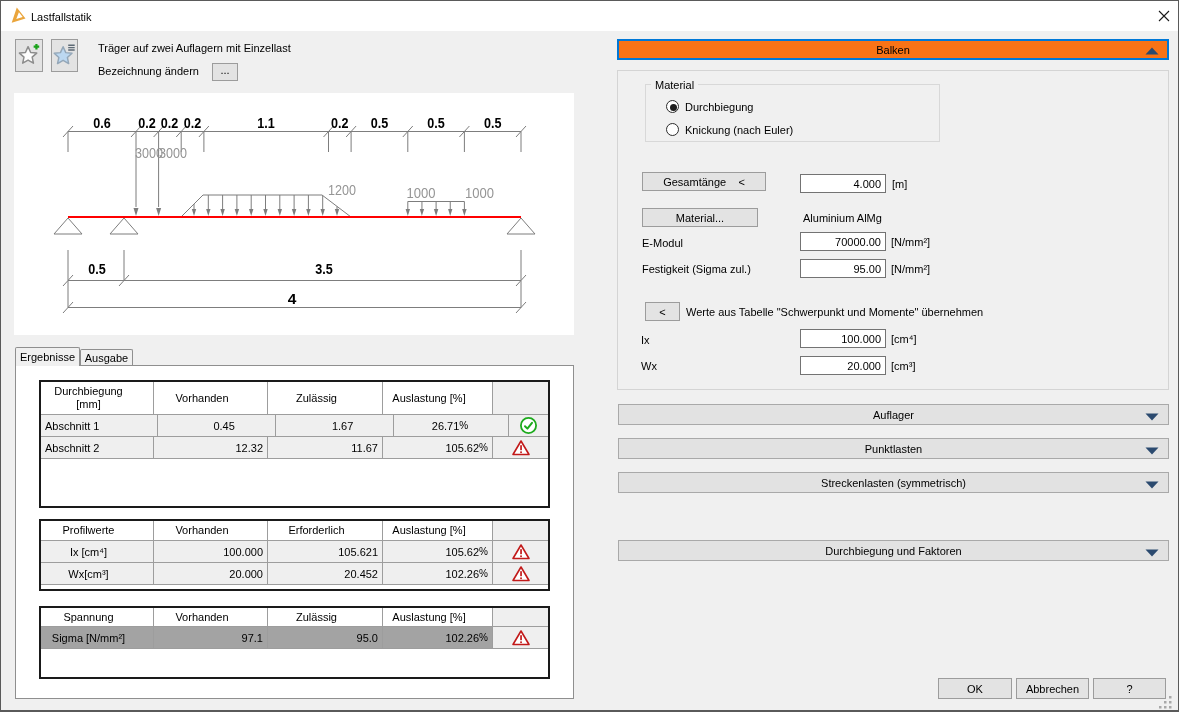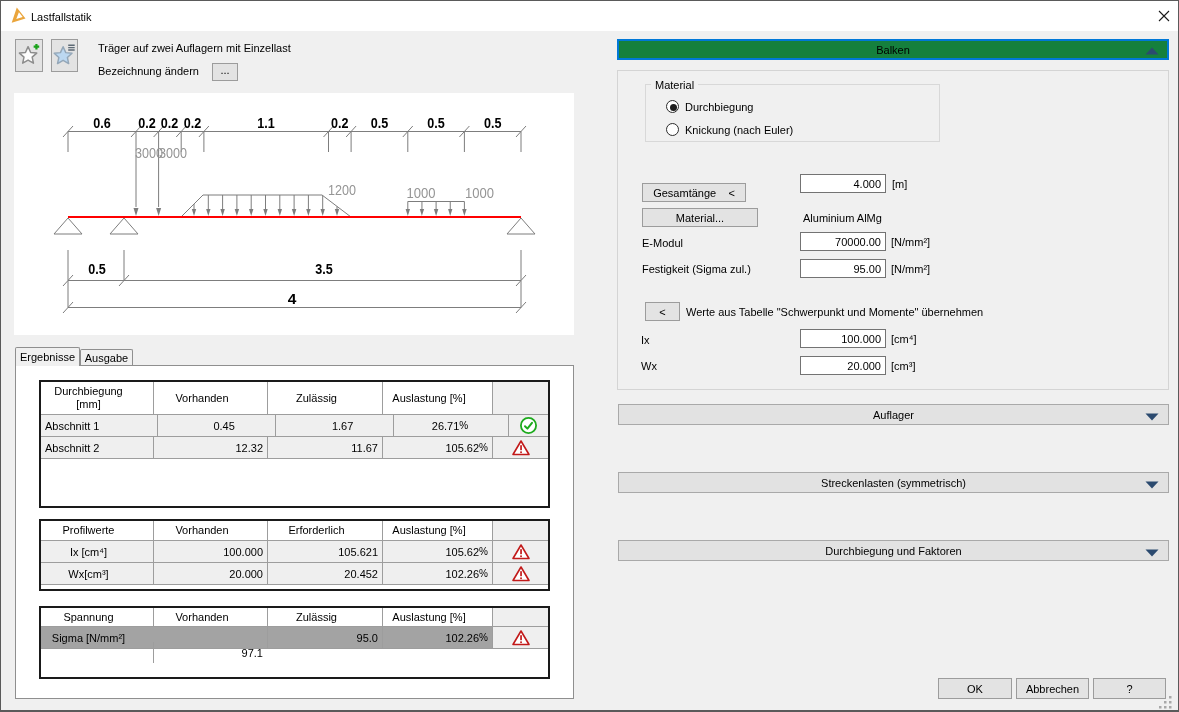--- a/index.html
+++ b/index.html
@@ -234,50 +234,50 @@
 <div class="tbl" style="left:38px;top:605px;height:73px;">
         <div class="tr" style="height:19px;background:#fff;border-bottom:1px solid #9d9d9d;">
           <div class="c hc" style="width:112px;">Spannung</div>
           <div class="c hc" style="width:114px;border-left:1px solid #9d9d9d;">Vorhanden</div>
           <div class="c hc" style="width:115px;border-left:1px solid #9d9d9d;">Zulässig</div>
           <div class="c hc" style="width:110px;border-left:1px solid #9d9d9d;">Auslastung [%]</div>
           <div class="c hc ic" style="width:56px;border-left:1px solid #9d9d9d;"></div>
         </div>
         <div class="tr" style="height:22px;background:#a3a3a3;border-bottom:1px solid #9d9d9d;">
           <div class="c dc" style="width:112px;">Sigma [N/mm²]</div>
-          <div class="c dr" style="width:114px;border-left:1px solid #9d9d9d;margin-top:15px;">97.1</div>
+          <div class="c dr" style="width:114px;border-left:1px solid #9d9d9d;">97.1</div>
           <div class="c dr" style="width:115px;border-left:1px solid #9d9d9d;">95.0</div>
           <div class="c dr" style="width:110px;border-left:1px solid #9d9d9d;">102.26<span class="pc">%</span></div>
           <div class="c dc ic" style="width:56px;border-left:1px solid #9d9d9d;">
             <svg width="20" height="18" viewBox="0 0 20 18">
               <path d="M10 2 L18 15.5 H2 Z" fill="#fff" stroke="#c21a1a" stroke-width="1.6" stroke-linejoin="round"></path>
               <rect x="9.2" y="6.2" width="1.7" height="5" fill="#c21a1a"></rect>
               <rect x="9.2" y="12.4" width="1.7" height="1.7" fill="#c21a1a"></rect>
             </svg>
           </div>
         </div>
         <div class="tr" style="height:28px;background:#fff"></div>
       </div>
 </div>
 
-<div class="abs" style="left:616px;top:38px;width:552px;height:21px;background:#15803d;border:2px solid #0078d7;box-sizing:border-box;display:flex;align-items:center;justify-content:center">Balken<span style="position:absolute;right:8px;top:4px"><svg width="14" height="8" viewBox="0 0 14 8">
+<div class="abs" style="left:616px;top:38px;width:552px;height:21px;background:#f97316;border:2px solid #0078d7;box-sizing:border-box;display:flex;align-items:center;justify-content:center">Balken<span style="position:absolute;right:8px;top:4px"><svg width="14" height="8" viewBox="0 0 14 8">
           <path d="M7 0.5 L13.5 7.5 H0.5 Z" fill="#2b4a6f"></path>
         </svg></span></div>
 <div class="abs" style="left:616px;top:69px;width:552px;height:320px;border:1px solid #d4d4d4;box-sizing:border-box"></div>
 
 <div class="abs" style="left:644px;top:83px;width:295px;height:58px;border:1px solid #d8d8d8;box-sizing:border-box"></div>
 <div class="abs" style="left:650px;top:77px;background:#f0f0f0;padding:0 4px;height:13px;display:flex;align-items:center">Material</div>
 <div style="position:absolute;left:665.0px;top:99.0px;width:13px;height:13px;border-radius:50%;background:#fff;border:1px solid #2c2c2c;box-sizing:border-box">
       <div style="position:absolute;left:3px;top:3px;width:7px;height:7px;border-radius:50%;background:#1d1d1d"></div>
     </div>
 <div style="position:absolute;left:665.0px;top:122.0px;width:13px;height:13px;border-radius:50%;background:#fff;border:1px solid #2c2c2c;box-sizing:border-box"></div>
 <div class="lab" style="left:684px;top:99px;height:13px">Durchbiegung</div>
 <div class="lab" style="left:684px;top:122px;height:13px">Knickung (nach Euler)</div>
 
-<div class="btn" style="left:641px;top:182px;width:104px;height:19px">Gesamtänge&nbsp;&nbsp;&nbsp; &lt;</div>
+<div class="btn" style="left:641px;top:171px;width:124px;height:19px">Gesamtänge&nbsp;&nbsp;&nbsp; &lt;</div>
 <div class="inp" style="left:799px;top:173px;width:86px;height:19px">4.000</div>
 <div class="lab" style="left:891px;top:173px;height:19px">[m]</div>
 
 <div class="btn" style="left:641px;top:207px;width:116px;height:19px">Material...</div>
 <div class="lab" style="left:802px;top:207px;height:19px">Aluminium AlMg</div>
 
 <div class="lab" style="left:641px;top:234px;height:16px">E-Modul</div>
 <div class="inp" style="left:799px;top:231px;width:86px;height:19px">70000.00</div>
 <div class="lab" style="left:890px;top:231px;height:19px">[N/mm²]</div>
 
@@ -290,20 +290,23 @@
 
 <div class="lab" style="left:640px;top:331px;height:16px">Ix</div>
 <div class="inp" style="left:799px;top:328px;width:86px;height:19px">100.000</div>
 <div class="lab" style="left:890px;top:328px;height:19px">[cm⁴]</div>
 
 <div class="lab" style="left:640px;top:357px;height:16px">Wx</div>
 <div class="inp" style="left:799px;top:355px;width:86px;height:19px">20.000</div>
 <div class="lab" style="left:890px;top:355px;height:19px">[cm³]</div>
 
 <div class="acc" style="top:403px;">Auflager<span style="position:absolute;right:9px;top:6px"><svg width="14" height="8" viewBox="0 0 14 8">
+          <path d="M7 7.5 L0.5 0.5 H13.5 Z" fill="#2b4a6f"></path>
+        </svg></span></div>
+<div class="acc" style="top:437px;">Punktlasten<span style="position:absolute;right:9px;top:6px"><svg width="14" height="8" viewBox="0 0 14 8">
           <path d="M7 7.5 L0.5 0.5 H13.5 Z" fill="#2b4a6f"></path>
         </svg></span></div>
 <div class="acc" style="top:471px;">Streckenlasten (symmetrisch)<span style="position:absolute;right:9px;top:6px"><svg width="14" height="8" viewBox="0 0 14 8">
           <path d="M7 7.5 L0.5 0.5 H13.5 Z" fill="#2b4a6f"></path>
         </svg></span></div>
 <div class="acc" style="top:539px;">Durchbiegung und Faktoren<span style="position:absolute;right:9px;top:6px"><svg width="14" height="8" viewBox="0 0 14 8">
           <path d="M7 7.5 L0.5 0.5 H13.5 Z" fill="#2b4a6f"></path>
         </svg></span></div>
 
 <div class="btn" style="left:937px;top:677px;width:74px;height:21px">OK</div>

